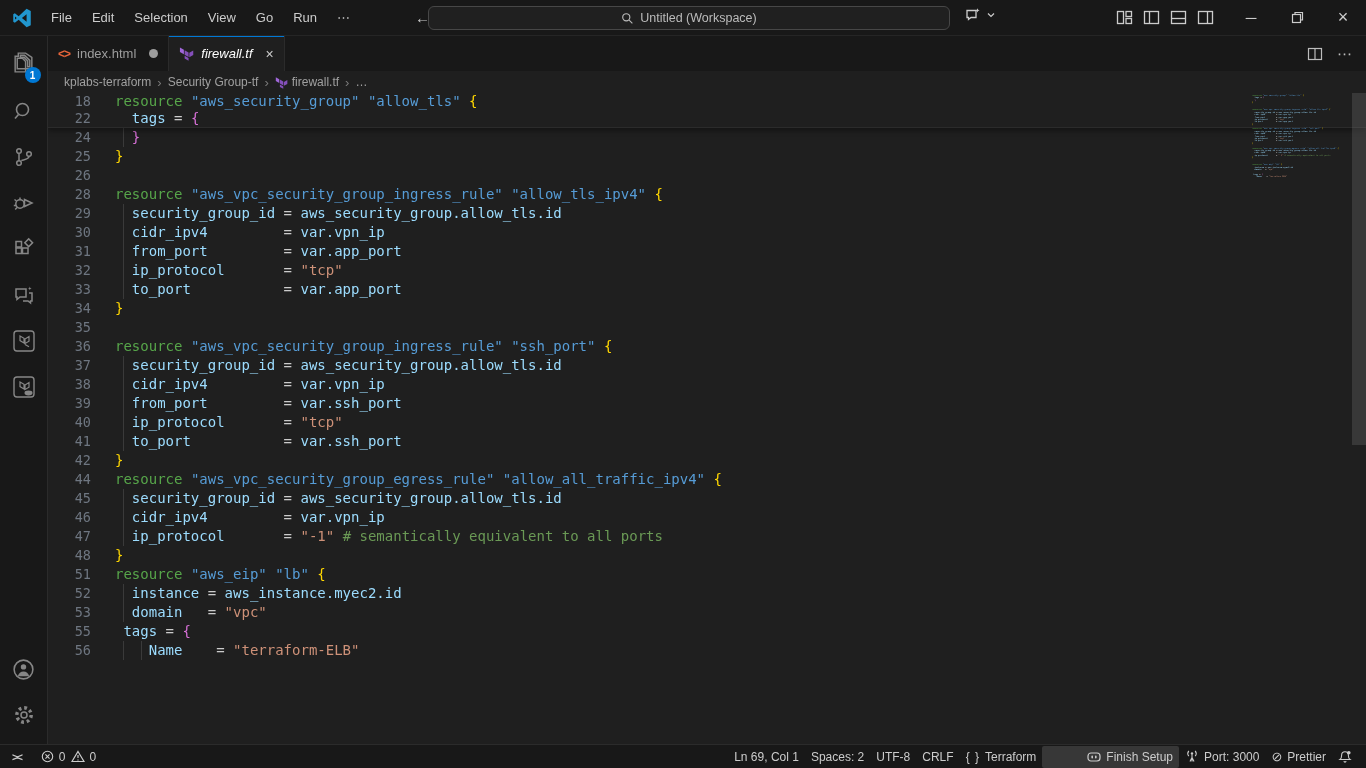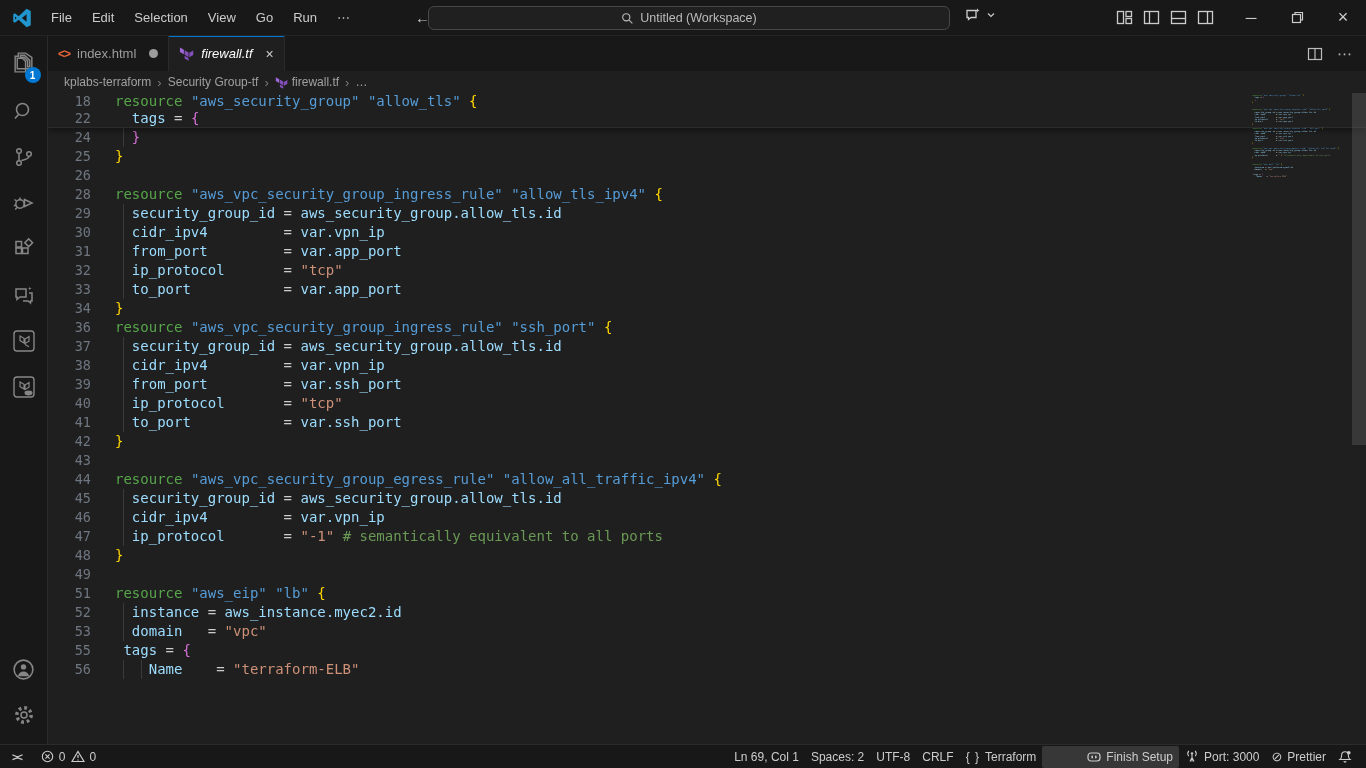--- a/index.html
+++ b/index.html
@@ -280,34 +280,33 @@
           <div class="row"><span class="ln">24</span><span class="lc"><span class="guide" style="left: 8px;"></span><span style="color: rgb(204, 204, 204);">  </span><span style="color: rgb(214, 112, 214);">}</span></span></div>
           <div class="row"><span class="ln">25</span><span class="lc"><span style="color: rgb(255, 215, 0);">}</span></span></div>
           <div class="row"><span class="ln">26</span><span class="lc"></span></div>
           <div class="row"><span class="ln">28</span><span class="lc"><span style="color: rgb(87, 166, 74);">resource</span><span style="color: rgb(204, 204, 204);"> </span><span style="color: rgb(86, 156, 214);">"aws_vpc_security_group_ingress_rule"</span><span style="color: rgb(204, 204, 204);"> </span><span style="color: rgb(86, 156, 214);">"allow_tls_ipv4"</span><span style="color: rgb(204, 204, 204);"> </span><span style="color: rgb(255, 215, 0);">{</span></span></div>
           <div class="row"><span class="ln">29</span><span class="lc"><span class="guide" style="left: 8px;"></span><span style="color: rgb(204, 204, 204);">  </span><span style="color: rgb(156, 220, 254);">security_group_id</span><span style="color: rgb(204, 204, 204);"> </span><span style="color: rgb(204, 204, 204);">=</span><span style="color: rgb(204, 204, 204);"> </span><span style="color: rgb(156, 220, 254);">aws_security_group.allow_tls.id</span></span></div>
           <div class="row"><span class="ln">30</span><span class="lc"><span class="guide" style="left: 8px;"></span><span style="color: rgb(204, 204, 204);">  </span><span style="color: rgb(156, 220, 254);">cidr_ipv4</span><span style="color: rgb(204, 204, 204);">         </span><span style="color: rgb(204, 204, 204);">=</span><span style="color: rgb(204, 204, 204);"> </span><span style="color: rgb(156, 220, 254);">var.vpn_ip</span></span></div>
           <div class="row"><span class="ln">31</span><span class="lc"><span class="guide" style="left: 8px;"></span><span style="color: rgb(204, 204, 204);">  </span><span style="color: rgb(156, 220, 254);">from_port</span><span style="color: rgb(204, 204, 204);">         </span><span style="color: rgb(204, 204, 204);">=</span><span style="color: rgb(204, 204, 204);"> </span><span style="color: rgb(156, 220, 254);">var.app_port</span></span></div>
           <div class="row"><span class="ln">32</span><span class="lc"><span class="guide" style="left: 8px;"></span><span style="color: rgb(204, 204, 204);">  </span><span style="color: rgb(156, 220, 254);">ip_protocol</span><span style="color: rgb(204, 204, 204);">       </span><span style="color: rgb(204, 204, 204);">=</span><span style="color: rgb(204, 204, 204);"> </span><span style="color: rgb(206, 145, 120);">"tcp"</span></span></div>
           <div class="row"><span class="ln">33</span><span class="lc"><span class="guide" style="left: 8px;"></span><span style="color: rgb(204, 204, 204);">  </span><span style="color: rgb(156, 220, 254);">to_port</span><span style="color: rgb(204, 204, 204);">           </span><span style="color: rgb(204, 204, 204);">=</span><span style="color: rgb(204, 204, 204);"> </span><span style="color: rgb(156, 220, 254);">var.app_port</span></span></div>
           <div class="row"><span class="ln">34</span><span class="lc"><span style="color: rgb(255, 215, 0);">}</span></span></div>
+          <div class="row"><span class="ln">35</span><span class="lc"></span></div>
           <div class="row"><span class="ln">36</span><span class="lc"><span style="color: rgb(87, 166, 74);">resource</span><span style="color: rgb(204, 204, 204);"> </span><span style="color: rgb(86, 156, 214);">"aws_vpc_security_group_ingress_rule"</span><span style="color: rgb(204, 204, 204);"> </span><span style="color: rgb(86, 156, 214);">"ssh_port"</span><span style="color: rgb(204, 204, 204);"> </span><span style="color: rgb(255, 215, 0);">{</span></span></div>
           <div class="row"><span class="ln">37</span><span class="lc"><span class="guide" style="left: 8px;"></span><span style="color: rgb(204, 204, 204);">  </span><span style="color: rgb(156, 220, 254);">security_group_id</span><span style="color: rgb(204, 204, 204);"> </span><span style="color: rgb(204, 204, 204);">=</span><span style="color: rgb(204, 204, 204);"> </span><span style="color: rgb(156, 220, 254);">aws_security_group.allow_tls.id</span></span></div>
           <div class="row"><span class="ln">38</span><span class="lc"><span class="guide" style="left: 8px;"></span><span style="color: rgb(204, 204, 204);">  </span><span style="color: rgb(156, 220, 254);">cidr_ipv4</span><span style="color: rgb(204, 204, 204);">         </span><span style="color: rgb(204, 204, 204);">=</span><span style="color: rgb(204, 204, 204);"> </span><span style="color: rgb(156, 220, 254);">var.vpn_ip</span></span></div>
           <div class="row"><span class="ln">39</span><span class="lc"><span class="guide" style="left: 8px;"></span><span style="color: rgb(204, 204, 204);">  </span><span style="color: rgb(156, 220, 254);">from_port</span><span style="color: rgb(204, 204, 204);">         </span><span style="color: rgb(204, 204, 204);">=</span><span style="color: rgb(204, 204, 204);"> </span><span style="color: rgb(156, 220, 254);">var.ssh_port</span></span></div>
           <div class="row"><span class="ln">40</span><span class="lc"><span class="guide" style="left: 8px;"></span><span style="color: rgb(204, 204, 204);">  </span><span style="color: rgb(156, 220, 254);">ip_protocol</span><span style="color: rgb(204, 204, 204);">       </span><span style="color: rgb(204, 204, 204);">=</span><span style="color: rgb(204, 204, 204);"> </span><span style="color: rgb(206, 145, 120);">"tcp"</span></span></div>
           <div class="row"><span class="ln">41</span><span class="lc"><span class="guide" style="left: 8px;"></span><span style="color: rgb(204, 204, 204);">  </span><span style="color: rgb(156, 220, 254);">to_port</span><span style="color: rgb(204, 204, 204);">           </span><span style="color: rgb(204, 204, 204);">=</span><span style="color: rgb(204, 204, 204);"> </span><span style="color: rgb(156, 220, 254);">var.ssh_port</span></span></div>
           <div class="row"><span class="ln">42</span><span class="lc"><span style="color: rgb(255, 215, 0);">}</span></span></div>
-          <div class="row"><span class="ln">43</span><span class="lc"></span></div>
           <div class="row"><span class="ln">44</span><span class="lc"><span style="color: rgb(87, 166, 74);">resource</span><span style="color: rgb(204, 204, 204);"> </span><span style="color: rgb(86, 156, 214);">"aws_vpc_security_group_egress_rule"</span><span style="color: rgb(204, 204, 204);"> </span><span style="color: rgb(86, 156, 214);">"allow_all_traffic_ipv4"</span><span style="color: rgb(204, 204, 204);"> </span><span style="color: rgb(255, 215, 0);">{</span></span></div>
           <div class="row"><span class="ln">45</span><span class="lc"><span class="guide" style="left: 8px;"></span><span style="color: rgb(204, 204, 204);">  </span><span style="color: rgb(156, 220, 254);">security_group_id</span><span style="color: rgb(204, 204, 204);"> </span><span style="color: rgb(204, 204, 204);">=</span><span style="color: rgb(204, 204, 204);"> </span><span style="color: rgb(156, 220, 254);">aws_security_group.allow_tls.id</span></span></div>
           <div class="row"><span class="ln">46</span><span class="lc"><span class="guide" style="left: 8px;"></span><span style="color: rgb(204, 204, 204);">  </span><span style="color: rgb(156, 220, 254);">cidr_ipv4</span><span style="color: rgb(204, 204, 204);">         </span><span style="color: rgb(204, 204, 204);">=</span><span style="color: rgb(204, 204, 204);"> </span><span style="color: rgb(156, 220, 254);">var.vpn_ip</span></span></div>
           <div class="row"><span class="ln">47</span><span class="lc"><span class="guide" style="left: 8px;"></span><span style="color: rgb(204, 204, 204);">  </span><span style="color: rgb(156, 220, 254);">ip_protocol</span><span style="color: rgb(204, 204, 204);">       </span><span style="color: rgb(204, 204, 204);">=</span><span style="color: rgb(204, 204, 204);"> </span><span style="color: rgb(206, 145, 120);">"-1"</span><span style="color: rgb(204, 204, 204);"> </span><span style="color: rgb(106, 153, 85);"># semantically equivalent to all ports</span></span></div>
           <div class="row"><span class="ln">48</span><span class="lc"><span style="color: rgb(255, 215, 0);">}</span></span></div>
-          <div class="row"><span class="ln">49</span><span class="lc"></span></div>
           <div class="row"><span class="ln">51</span><span class="lc"><span style="color: rgb(87, 166, 74);">resource</span><span style="color: rgb(204, 204, 204);"> </span><span style="color: rgb(86, 156, 214);">"aws_eip"</span><span style="color: rgb(204, 204, 204);"> </span><span style="color: rgb(86, 156, 214);">"lb"</span><span style="color: rgb(204, 204, 204);"> </span><span style="color: rgb(255, 215, 0);">{</span></span></div>
           <div class="row"><span class="ln">52</span><span class="lc"><span class="guide" style="left: 8px;"></span><span style="color: rgb(204, 204, 204);">  </span><span style="color: rgb(156, 220, 254);">instance</span><span style="color: rgb(204, 204, 204);"> </span><span style="color: rgb(204, 204, 204);">=</span><span style="color: rgb(204, 204, 204);"> </span><span style="color: rgb(156, 220, 254);">aws_instance.myec2.id</span></span></div>
           <div class="row"><span class="ln">53</span><span class="lc"><span class="guide" style="left: 8px;"></span><span style="color: rgb(204, 204, 204);">  </span><span style="color: rgb(156, 220, 254);">domain</span><span style="color: rgb(204, 204, 204);">   </span><span style="color: rgb(204, 204, 204);">=</span><span style="color: rgb(204, 204, 204);"> </span><span style="color: rgb(206, 145, 120);">"vpc"</span></span></div>
           <div class="row"><span class="ln">55</span><span class="lc"><span style="color: rgb(204, 204, 204);"> </span><span style="color: rgb(156, 220, 254);">tags</span><span style="color: rgb(204, 204, 204);"> </span><span style="color: rgb(204, 204, 204);">=</span><span style="color: rgb(204, 204, 204);"> </span><span style="color: rgb(214, 112, 214);">{</span></span></div>
           <div class="row"><span class="ln">56</span><span class="lc"><span class="guide" style="left: 8px;"></span><span class="guide" style="left: 26px;"></span><span style="color: rgb(204, 204, 204);">    </span><span style="color: rgb(156, 220, 254);">Name</span><span style="color: rgb(204, 204, 204);">    </span><span style="color: rgb(204, 204, 204);">=</span><span style="color: rgb(204, 204, 204);"> </span><span style="color: rgb(206, 145, 120);">"terraform-ELB"</span></span></div>
         </div>
       <div class="minimap" id="minimap"><div class="mm"><span style="color: rgb(87, 166, 74);">resource</span><span style="color: rgb(204, 204, 204);"> </span><span style="color: rgb(86, 156, 214);">"aws_security_group"</span><span style="color: rgb(204, 204, 204);"> </span><span style="color: rgb(86, 156, 214);">"allow_tls"</span><span style="color: rgb(204, 204, 204);"> </span><span style="color: rgb(255, 215, 0);">{</span></div><div class="mm"><span style="color: rgb(204, 204, 204);">  </span><span style="color: rgb(156, 220, 254);">tags</span><span style="color: rgb(204, 204, 204);"> </span><span style="color: rgb(204, 204, 204);">=</span><span style="color: rgb(204, 204, 204);"> </span><span style="color: rgb(214, 112, 214);">{</span></div><div class="mm"><span style="color: rgb(204, 204, 204);">  </span><span style="color: rgb(214, 112, 214);">}</span></div><div class="mm"><span style="color: rgb(255, 215, 0);">}</span></div><div class="mm"></div><div class="mm"></div><div class="mm"><span style="color: rgb(87, 166, 74);">resource</span><span style="color: rgb(204, 204, 204);"> </span><span style="color: rgb(86, 156, 214);">"aws_vpc_security_group_ingress_rule"</span><span style="color: rgb(204, 204, 204);"> </span><span style="color: rgb(86, 156, 214);">"allow_tls_ipv4"</span><span style="color: rgb(204, 204, 204);"> </span><span style="color: rgb(255, 215, 0);">{</span></div><div class="mm"><span style="color: rgb(204, 204, 204);">  </span><span style="color: rgb(156, 220, 254);">security_group_id</span><span style="color: rgb(204, 204, 204);"> </span><span style="color: rgb(204, 204, 204);">=</span><span style="color: rgb(204, 204, 204);"> </span><span style="color: rgb(156, 220, 254);">aws_security_group.allow_tls.id</span></div><div class="mm"><span style="color: rgb(204, 204, 204);">  </span><span style="color: rgb(156, 220, 254);">cidr_ipv4</span><span style="color: rgb(204, 204, 204);">         </span><span style="color: rgb(204, 204, 204);">=</span><span style="color: rgb(204, 204, 204);"> </span><span style="color: rgb(156, 220, 254);">var.vpn_ip</span></div><div class="mm"><span style="color: rgb(204, 204, 204);">  </span><span style="color: rgb(156, 220, 254);">from_port</span><span style="color: rgb(204, 204, 204);">         </span><span style="color: rgb(204, 204, 204);">=</span><span style="color: rgb(204, 204, 204);"> </span><span style="color: rgb(156, 220, 254);">var.app_port</span></div><div class="mm"><span style="color: rgb(204, 204, 204);">  </span><span style="color: rgb(156, 220, 254);">ip_protocol</span><span style="color: rgb(204, 204, 204);">       </span><span style="color: rgb(204, 204, 204);">=</span><span style="color: rgb(204, 204, 204);"> </span><span style="color: rgb(206, 145, 120);">"tcp"</span></div><div class="mm"><span style="color: rgb(204, 204, 204);">  </span><span style="color: rgb(156, 220, 254);">to_port</span><span style="color: rgb(204, 204, 204);">           </span><span style="color: rgb(204, 204, 204);">=</span><span style="color: rgb(204, 204, 204);"> </span><span style="color: rgb(156, 220, 254);">var.app_port</span></div><div class="mm"><span style="color: rgb(255, 215, 0);">}</span></div><div class="mm"></div><div class="mm"><span style="color: rgb(87, 166, 74);">resource</span><span style="color: rgb(204, 204, 204);"> </span><span style="color: rgb(86, 156, 214);">"aws_vpc_security_group_ingress_rule"</span><span style="color: rgb(204, 204, 204);"> </span><span style="color: rgb(86, 156, 214);">"ssh_port"</span><span style="color: rgb(204, 204, 204);"> </span><span style="color: rgb(255, 215, 0);">{</span></div><div class="mm"><span style="color: rgb(204, 204, 204);">  </span><span style="color: rgb(156, 220, 254);">security_group_id</span><span style="color: rgb(204, 204, 204);"> </span><span style="color: rgb(204, 204, 204);">=</span><span style="color: rgb(204, 204, 204);"> </span><span style="color: rgb(156, 220, 254);">aws_security_group.allow_tls.id</span></div><div class="mm"><span style="color: rgb(204, 204, 204);">  </span><span style="color: rgb(156, 220, 254);">cidr_ipv4</span><span style="color: rgb(204, 204, 204);">         </span><span style="color: rgb(204, 204, 204);">=</span><span style="color: rgb(204, 204, 204);"> </span><span style="color: rgb(156, 220, 254);">var.vpn_ip</span></div><div class="mm"><span style="color: rgb(204, 204, 204);">  </span><span style="color: rgb(156, 220, 254);">from_port</span><span style="color: rgb(204, 204, 204);">         </span><span style="color: rgb(204, 204, 204);">=</span><span style="color: rgb(204, 204, 204);"> </span><span style="color: rgb(156, 220, 254);">var.ssh_port</span></div><div class="mm"><span style="color: rgb(204, 204, 204);">  </span><span style="color: rgb(156, 220, 254);">ip_protocol</span><span style="color: rgb(204, 204, 204);">       </span><span style="color: rgb(204, 204, 204);">=</span><span style="color: rgb(204, 204, 204);"> </span><span style="color: rgb(206, 145, 120);">"tcp"</span></div><div class="mm"><span style="color: rgb(204, 204, 204);">  </span><span style="color: rgb(156, 220, 254);">to_port</span><span style="color: rgb(204, 204, 204);">           </span><span style="color: rgb(204, 204, 204);">=</span><span style="color: rgb(204, 204, 204);"> </span><span style="color: rgb(156, 220, 254);">var.ssh_port</span></div><div class="mm"><span style="color: rgb(255, 215, 0);">}</span></div><div class="mm"></div><div class="mm"><span style="color: rgb(87, 166, 74);">resource</span><span style="color: rgb(204, 204, 204);"> </span><span style="color: rgb(86, 156, 214);">"aws_vpc_security_group_egress_rule"</span><span style="color: rgb(204, 204, 204);"> </span><span style="color: rgb(86, 156, 214);">"allow_all_traffic_ipv4"</span><span style="color: rgb(204, 204, 204);"> </span><span style="color: rgb(255, 215, 0);">{</span></div><div class="mm"><span style="color: rgb(204, 204, 204);">  </span><span style="color: rgb(156, 220, 254);">security_group_id</span><span style="color: rgb(204, 204, 204);"> </span><span style="color: rgb(204, 204, 204);">=</span><span style="color: rgb(204, 204, 204);"> </span><span style="color: rgb(156, 220, 254);">aws_security_group.allow_tls.id</span></div><div class="mm"><span style="color: rgb(204, 204, 204);">  </span><span style="color: rgb(156, 220, 254);">cidr_ipv4</span><span style="color: rgb(204, 204, 204);">         </span><span style="color: rgb(204, 204, 204);">=</span><span style="color: rgb(204, 204, 204);"> </span><span style="color: rgb(156, 220, 254);">var.vpn_ip</span></div><div class="mm"><span style="color: rgb(204, 204, 204);">  </span><span style="color: rgb(156, 220, 254);">ip_protocol</span><span style="color: rgb(204, 204, 204);">       </span><span style="color: rgb(204, 204, 204);">=</span><span style="color: rgb(204, 204, 204);"> </span><span style="color: rgb(206, 145, 120);">"-1"</span><span style="color: rgb(204, 204, 204);"> </span><span style="color: rgb(106, 153, 85);"># semantically equivalent to all ports</span></div><div class="mm"><span style="color: rgb(255, 215, 0);">}</span></div><div class="mm"></div><div class="mm"></div><div class="mm"><span style="color: rgb(87, 166, 74);">resource</span><span style="color: rgb(204, 204, 204);"> </span><span style="color: rgb(86, 156, 214);">"aws_eip"</span><span style="color: rgb(204, 204, 204);"> </span><span style="color: rgb(86, 156, 214);">"lb"</span><span style="color: rgb(204, 204, 204);"> </span><span style="color: rgb(255, 215, 0);">{</span></div><div class="mm"><span style="color: rgb(204, 204, 204);">  </span><span style="color: rgb(156, 220, 254);">instance</span><span style="color: rgb(204, 204, 204);"> </span><span style="color: rgb(204, 204, 204);">=</span><span style="color: rgb(204, 204, 204);"> </span><span style="color: rgb(156, 220, 254);">aws_instance.myec2.id</span></div><div class="mm"><span style="color: rgb(204, 204, 204);">  </span><span style="color: rgb(156, 220, 254);">domain</span><span style="color: rgb(204, 204, 204);">   </span><span style="color: rgb(204, 204, 204);">=</span><span style="color: rgb(204, 204, 204);"> </span><span style="color: rgb(206, 145, 120);">"vpc"</span></div><div class="mm"></div><div class="mm"><span style="color: rgb(204, 204, 204);"> </span><span style="color: rgb(156, 220, 254);">tags</span><span style="color: rgb(204, 204, 204);"> </span><span style="color: rgb(204, 204, 204);">=</span><span style="color: rgb(204, 204, 204);"> </span><span style="color: rgb(214, 112, 214);">{</span></div><div class="mm"><span style="color: rgb(204, 204, 204);">    </span><span style="color: rgb(156, 220, 254);">Name</span><span style="color: rgb(204, 204, 204);">    </span><span style="color: rgb(204, 204, 204);">=</span><span style="color: rgb(204, 204, 204);"> </span><span style="color: rgb(206, 145, 120);">"terraform-ELB"</span></div></div>
       <div class="scrollbar"></div>
     </div>
   </div>

